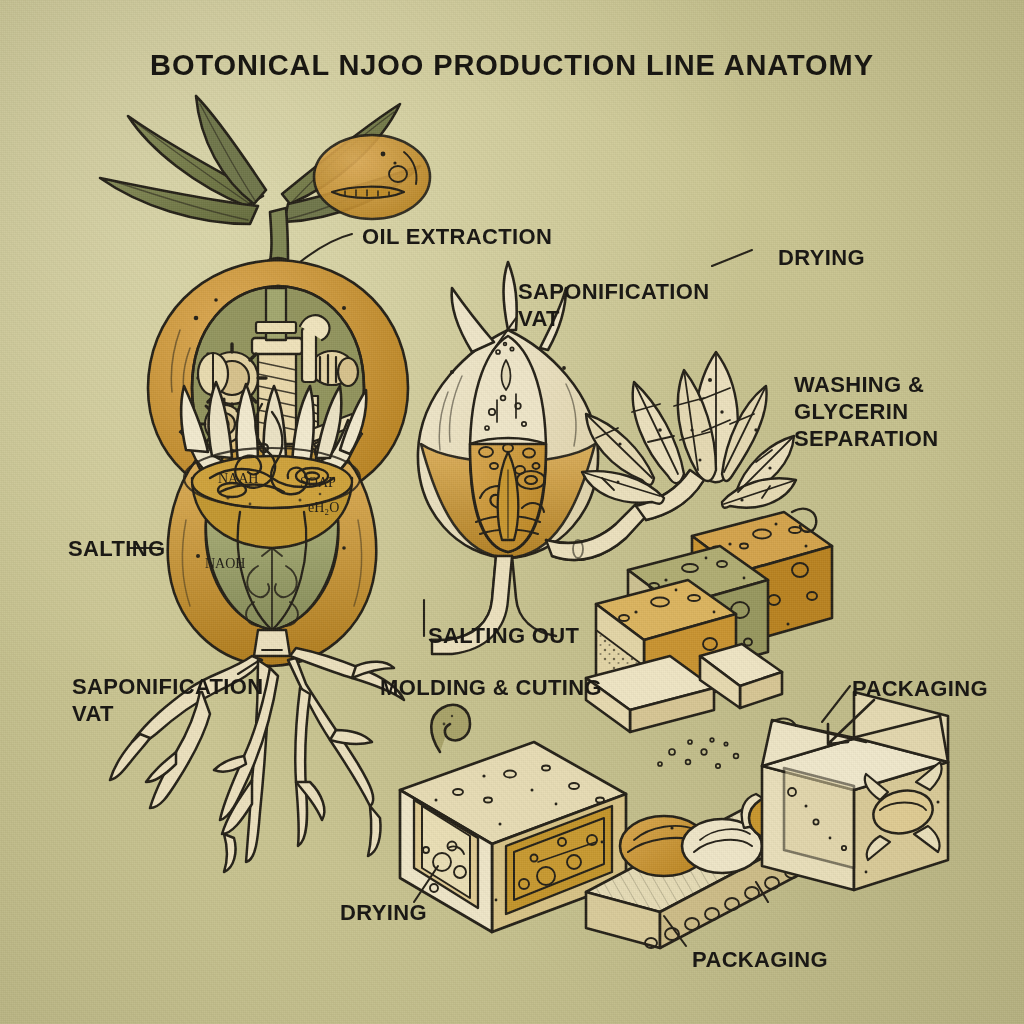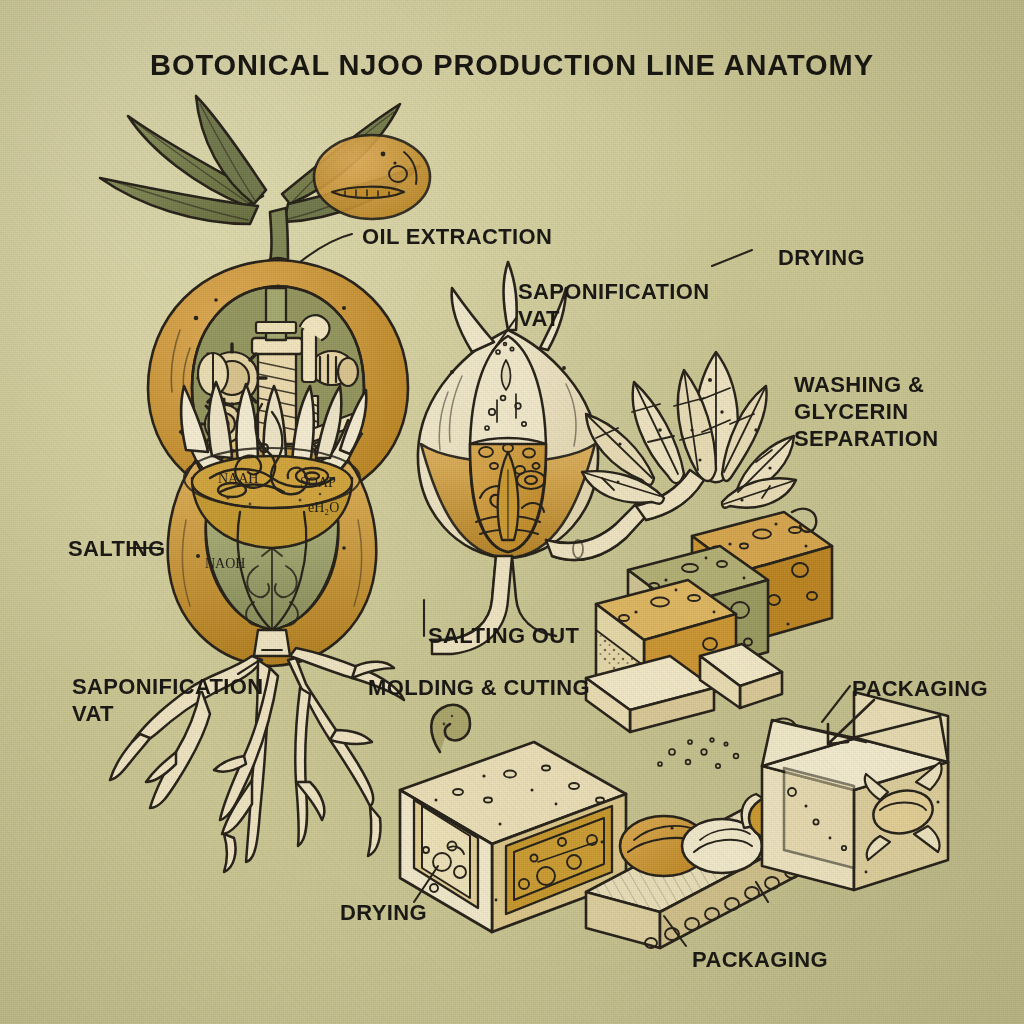--- a/index.html
+++ b/index.html
@@ -713,21 +713,21 @@
   <div class="lbl" style="left:518px; top:279px;">SAPONIFICATION
 VAT</div>
   <div class="lbl" style="left:778px; top:245px;">DRYING</div>
   <div class="lbl" style="left:794px; top:372px;">WASHING &amp;
 GLYCERIN
 SEPARATION</div>
   <div class="lbl" style="left:68px; top:536px;">SALTING</div>
   <div class="lbl" style="left:72px; top:674px;">SAPONIFICATION
 VAT</div>
   <div class="lbl" style="left:428px; top:623px;">SALTING OUT</div>
-  <div class="lbl" style="left:368px; top:675px;">MOLDING &amp; CUTING</div>
+  <div class="lbl" style="left:380px; top:675px;">MOLDING &amp; CUTING</div>
   <div class="lbl" style="left:852px; top:676px;">PACKAGING</div>
   <div class="lbl" style="left:340px; top:900px;">DRYING</div>
   <div class="lbl" style="left:692px; top:947px;">PACKAGING</div>
 
   <div class="formula" style="left:218px; top:471px;">NAAH</div>
   <div class="formula" style="left:205px; top:520px;margin-top:36px;">NAOH</div>
   <div class="formula" style="left:300px; top:475px;">SOAP</div>
   <div class="formula" style="left:308px; top:500px;text-align:center;">eH₂O</div>
 
   <div id="grain"></div>

